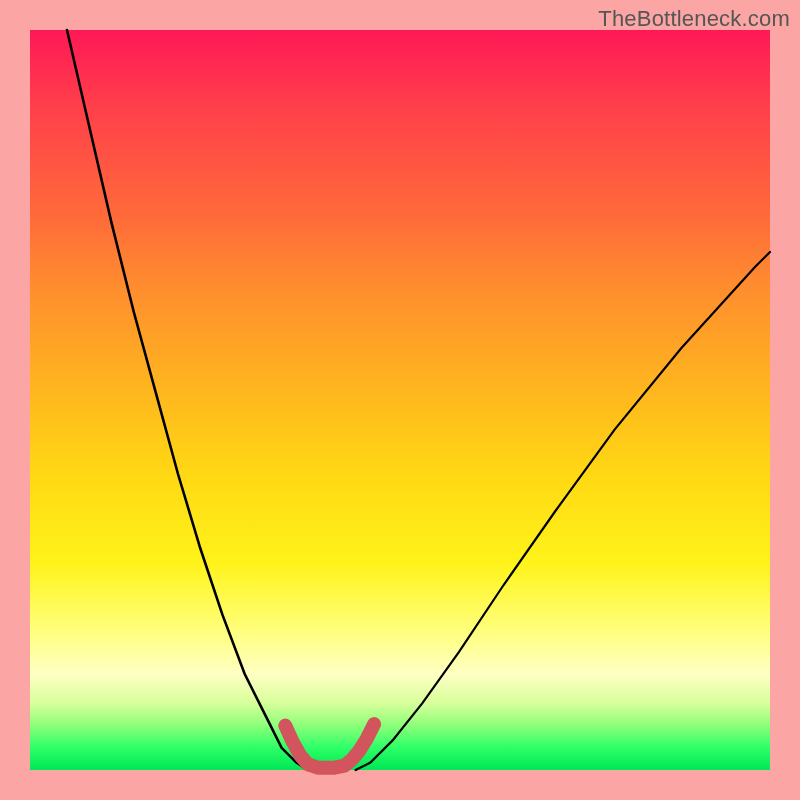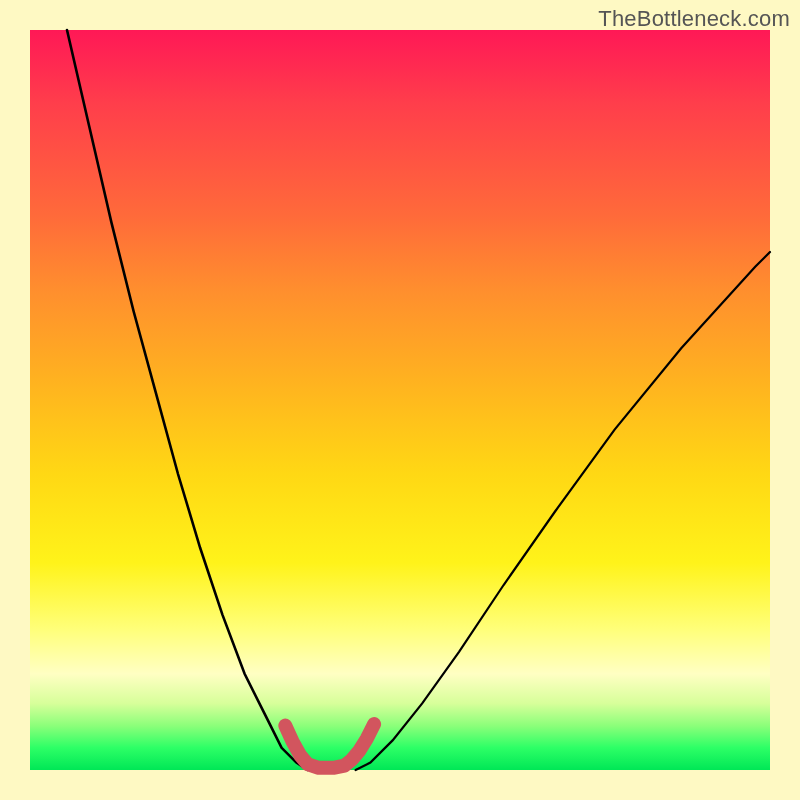--- a/index.html
+++ b/index.html
@@ -1,21 +1,21 @@
 <!DOCTYPE html>
 <html><head>
 <meta charset="utf-8">
 <style>
   * { margin: 0; padding: 0; box-sizing: border-box; }
   html, body { width: 800px; height: 800px; overflow: hidden; background: #000; }
   .frame {
     position: relative;
     width: 800px;
     height: 800px;
-    background: #fef9c3;
+    background: #fca5a5;
   }
   .watermark {
     position: absolute;
     top: 6px;
     right: 10px;
     font-family: Arial, Helvetica, sans-serif;
     font-size: 22px;
     color: #555;
     letter-spacing: 0.2px;
     z-index: 5;

